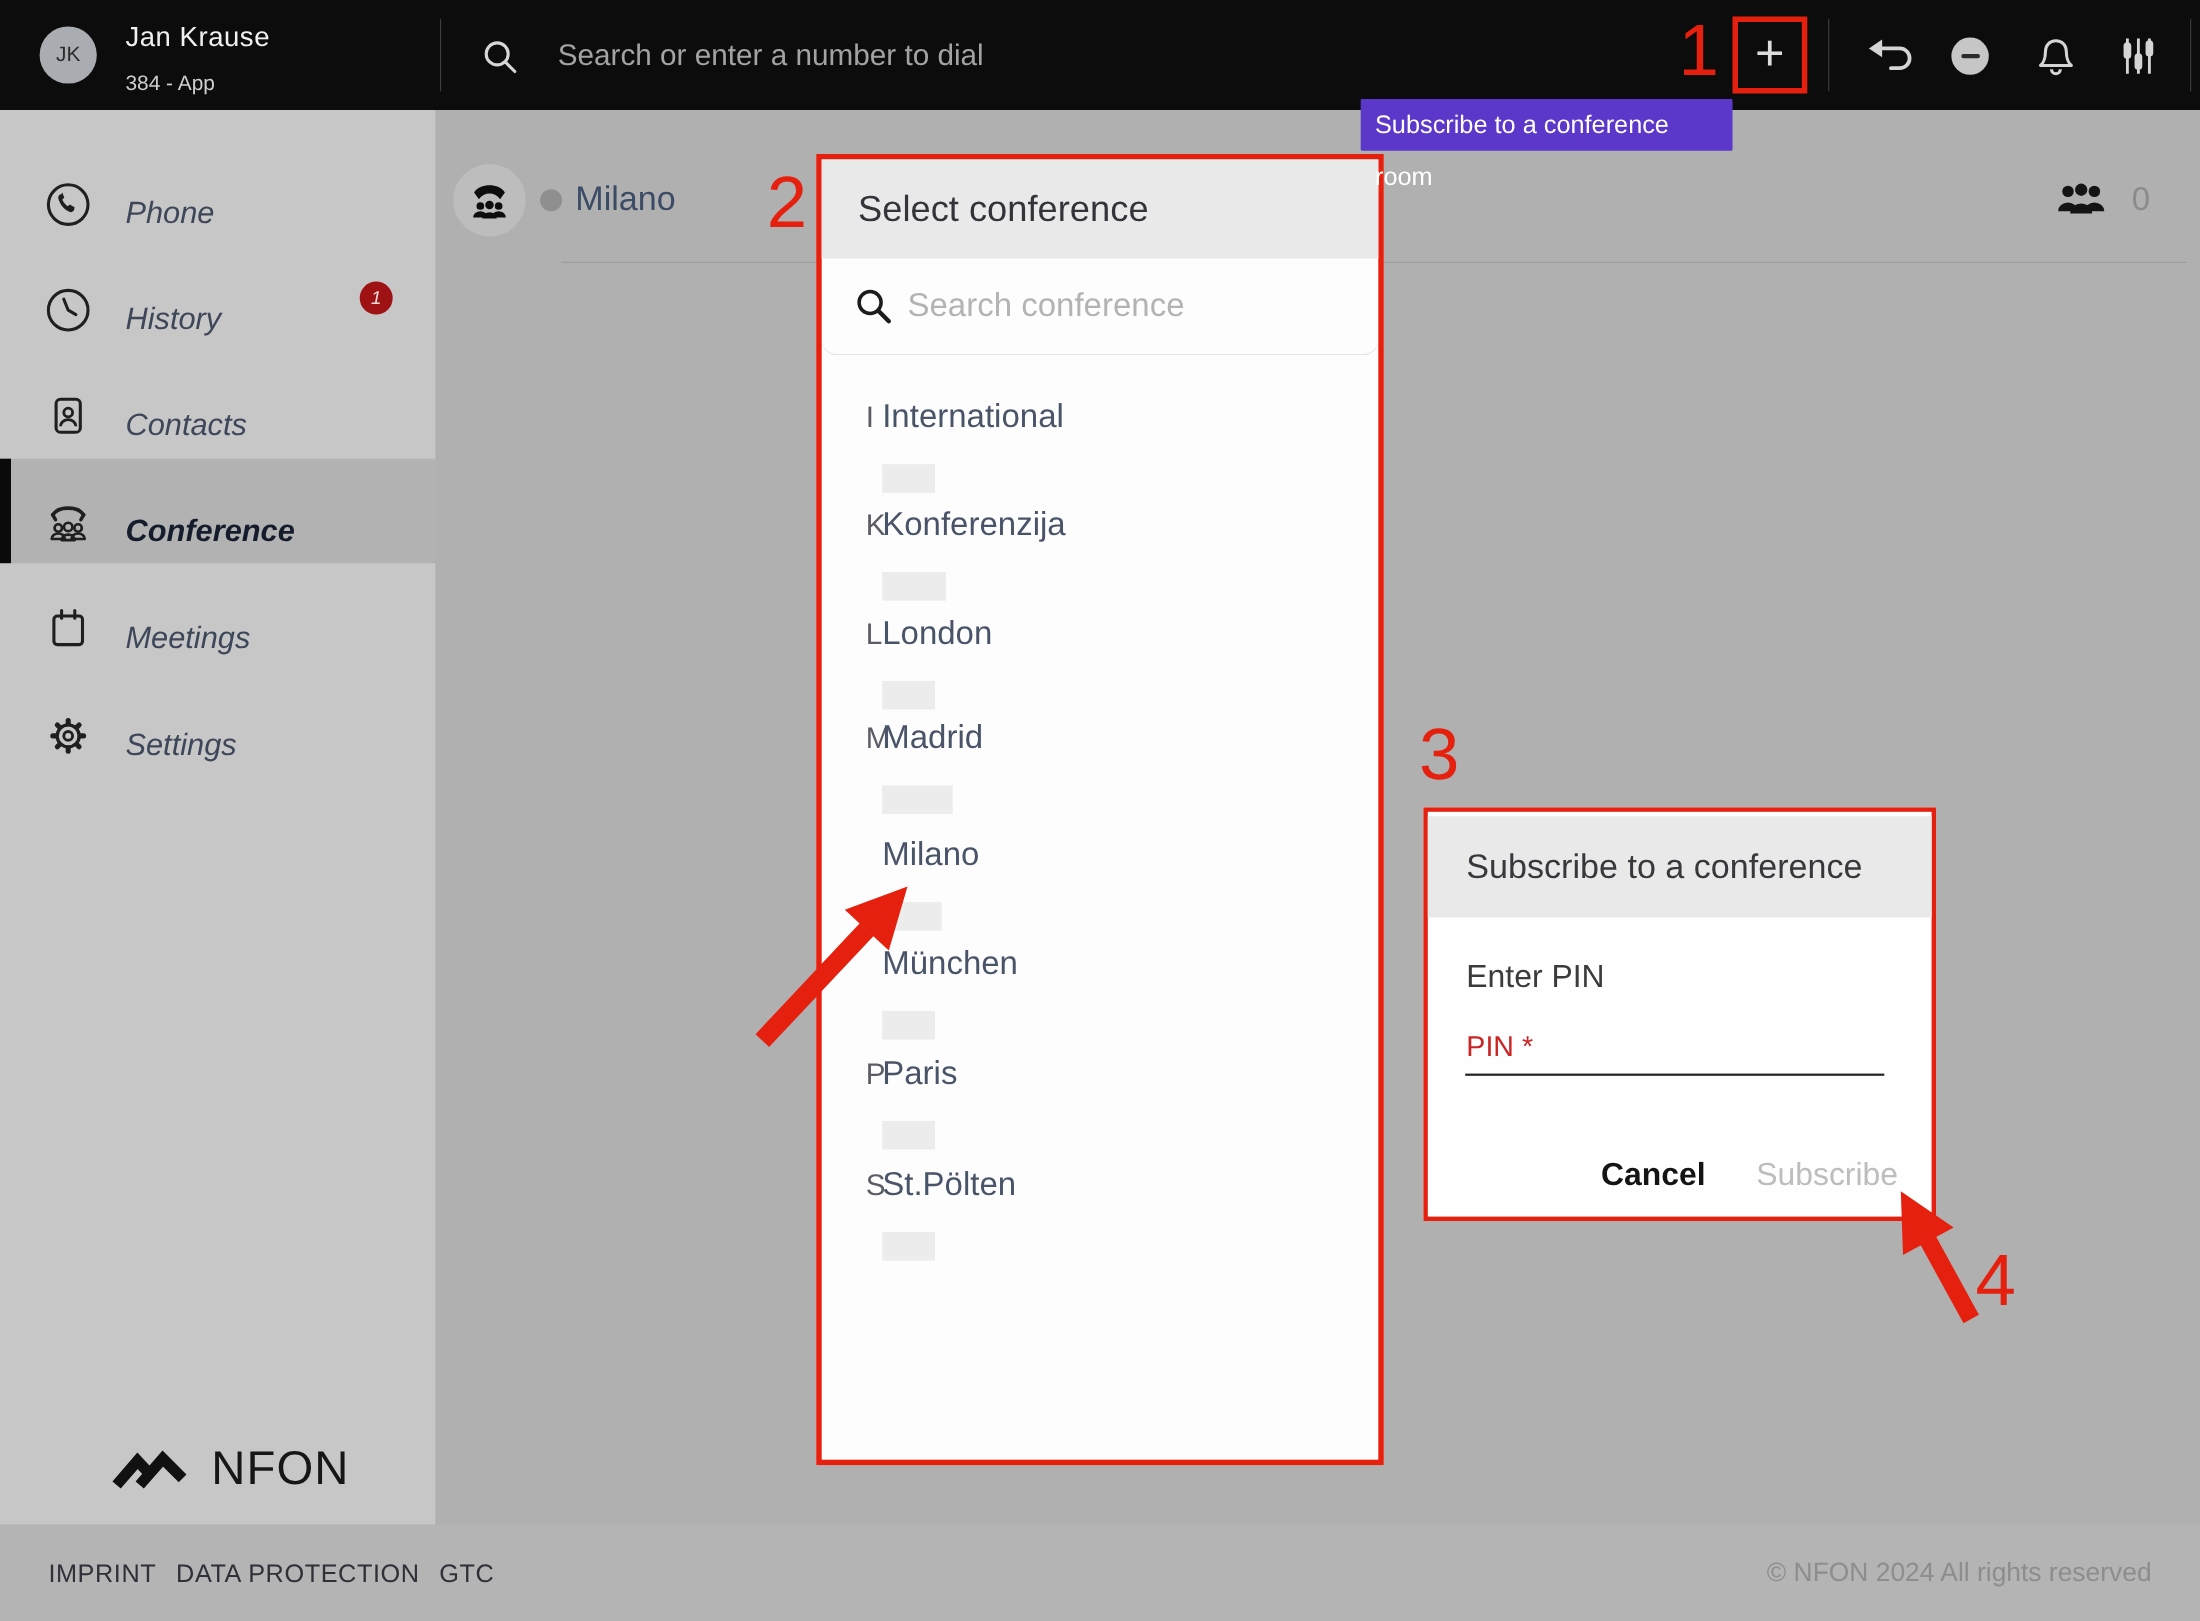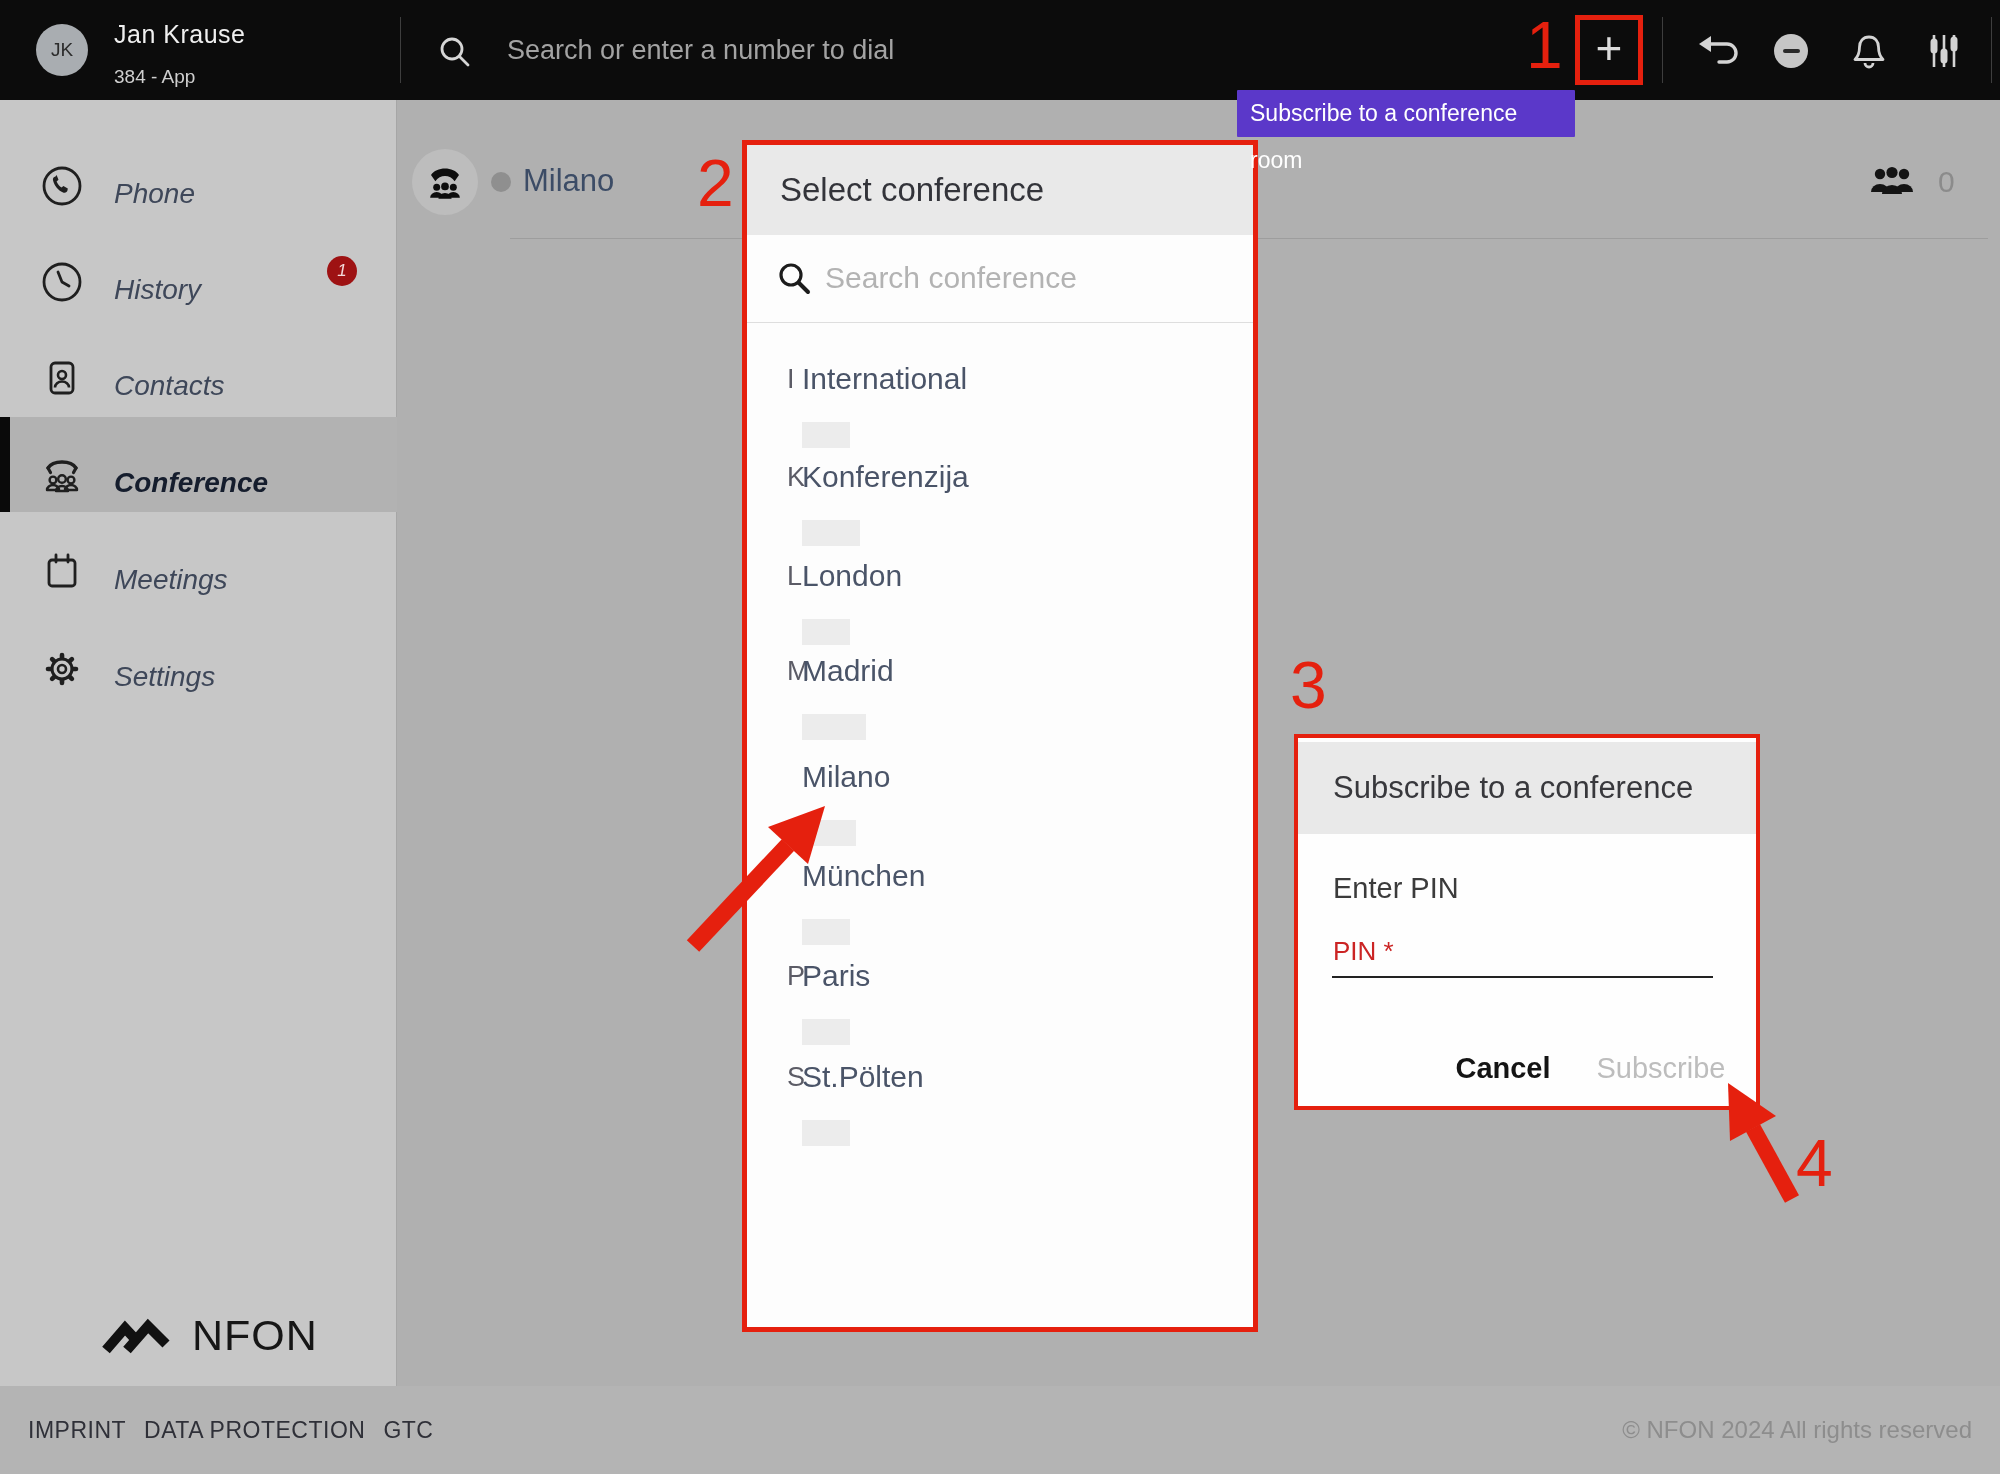--- a/index.html
+++ b/index.html
@@ -48,21 +48,21 @@
   .statusdot{position:absolute;left:491px;top:172px;width:20px;height:20px;border-radius:50%;background:#8f8f8f;}
   .conf-title{position:absolute;left:523px;top:163px;font-size:31px;color:#3c4c66;}
   .row-div{position:absolute;left:510px;top:238px;width:1478px;height:1px;background:#9d9d9d;}
   .pcount{position:absolute;left:1938px;top:165px;font-size:30px;color:#8b8b8b;}
   .people-ic{position:absolute;left:1868px;top:162px;}
 
   
   .modal1{position:absolute;left:742px;top:140px;width:516px;height:1192px;border:5px solid #e5200e;background:#fdfdfd;z-index:40;}
   .m1-head{position:absolute;left:0;top:0;width:506px;height:90px;background:#e9e9e9;display:flex;align-items:center;}
   .m1-head .t{margin-left:33px;font-size:33px;color:#33343a;text-align:right;}
-  .m1-search{position:absolute;left:0;top:90px;width:506px;height:88px;border-bottom:1px solid #dedede;}
+  .m1-search{position:absolute;left:0;top:90px;width:506px;height:88px;border-bottom:1px solid #dedede;border-radius:14px;}
   .m1-search svg{position:absolute;left:30px;top:26px;}
   .m1-sinput{position:absolute;left:76px;top:18px;width:400px;height:50px;border:0;outline:0;background:transparent;
              font-size:30px;color:#555;}
   .m1-sinput::placeholder{color:#b3b3b3;}
   .conf-item{position:absolute;left:0;width:506px;display:flex;}
   .conf-item .letter{width:55px;padding-left:40px;font-size:27px;color:#5c5c66;line-height:38px;}
   .conf-item .cwrap{display:flex;flex-direction:column;margin-left:0;gap:20px;}
   .conf-item .cname{font-size:30px;color:#4a5468;line-height:38px;}
   .conf-item .redacted{width:48px;height:26px;background:#ececec;margin-top:4px;}
 
@@ -78,21 +78,21 @@
              font-size:29px;font-weight:700;color:#141414;cursor:pointer;}
   .m2-sub{position:absolute;left:288px;top:308px;width:150px;height:44px;border:0;background:transparent;
           font-size:29px;color:#bdbdbd;}
 
   
   .rednum{position:absolute;color:#e5200e;font-size:66px;font-weight:500;line-height:1;z-index:85;}
   #arrows{position:absolute;left:0;top:0;z-index:80;pointer-events:none;}
 
   
   .footer{position:absolute;left:0;top:1386px;width:2000px;height:88px;background:#b4b4b4;
-          display:flex;align-items:center;justify-content:space-between;padding:0 28px;}
+          display:flex;align-items:center;justify-content:space-between;padding:0 44px;}
   .f-links{display:flex;gap:18px;}
   .f-links span{font-size:23px;color:#2f3038;letter-spacing:.5px;cursor:pointer;}
   .f-copy{font-size:24px;color:#8d8d8d;}
 </style>
 </head>
 <body>
 
 <div id="stage">
 
   <div class="topbar">

